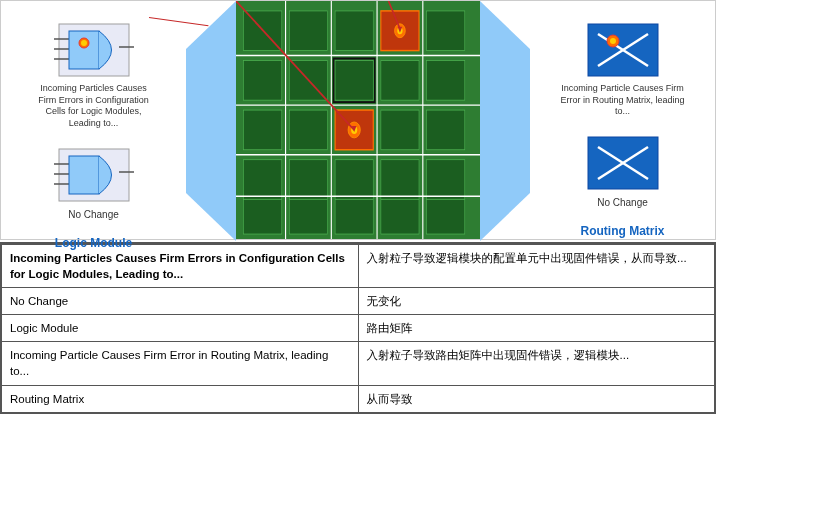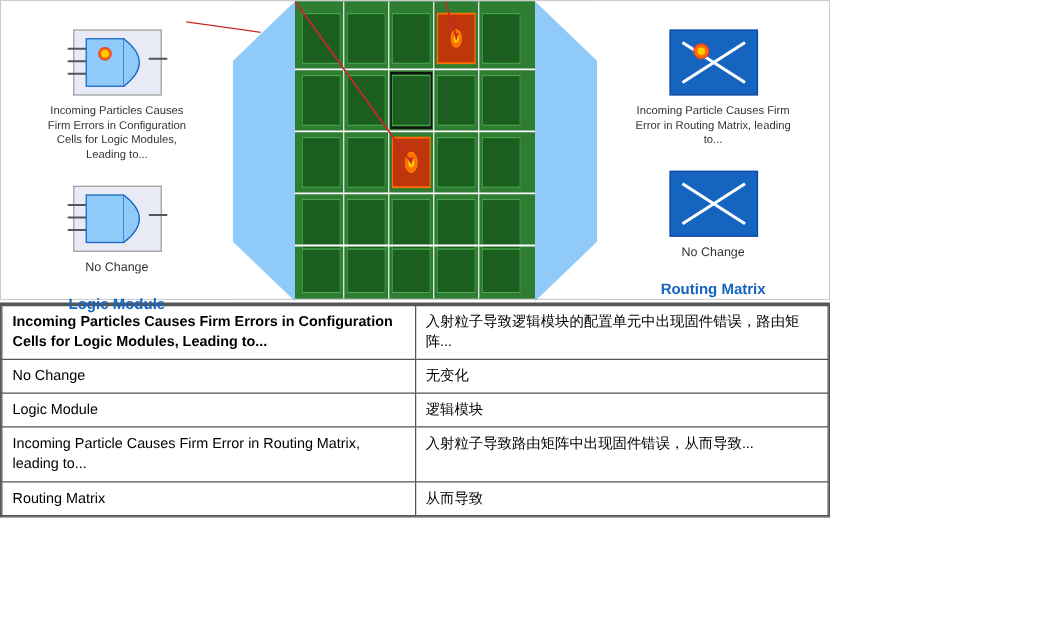--- a/index.html
+++ b/index.html
@@ -6,21 +6,21 @@
     body {
       width: 838px;
       height: 506px;
       font-family: Arial, sans-serif;
       font-size: 11px;
       background: #fff;
       overflow: hidden;
     }
 
     .main-container {
-      width: 664px;
+      width: 716px;
       display: flex;
       flex-direction: column;
     }
 
     
     .diagram-section {
       width: 100%;
       height: 240px;
       background: #fff;
       display: flex;
@@ -299,33 +299,33 @@
       <div class="panel-title">Routing Matrix</div>
     </div>
 
   </div>
 
   <div class="table-section">
     <table>
       <tbody>
         <tr>
           <td style="font-weight:bold;">Incoming Particles Causes Firm Errors in Configuration Cells for Logic Modules, Leading to...</td>
-          <td>入射粒子导致逻辑模块的配置单元中出现固件错误，路由矩阵...</td>
+          <td>入射粒子导致逻辑模块的配置单元中出现固件错误，从而导致...</td>
         </tr>
         <tr>
           <td>No Change</td>
           <td>无变化</td>
         </tr>
         <tr>
           <td>Logic Module</td>
-          <td>逻辑模块</td>
+          <td>路由矩阵</td>
         </tr>
         <tr>
           <td>Incoming Particle Causes Firm Error in Routing Matrix, leading to...</td>
-          <td>入射粒子导致路由矩阵中出现固件错误，从而导致...</td>
+          <td>入射粒子导致路由矩阵中出现固件错误，逻辑模块...</td>
         </tr>
         <tr>
           <td>Routing Matrix</td>
           <td>从而导致</td>
         </tr>
       </tbody>
     </table>
   </div>
 
 </div>

